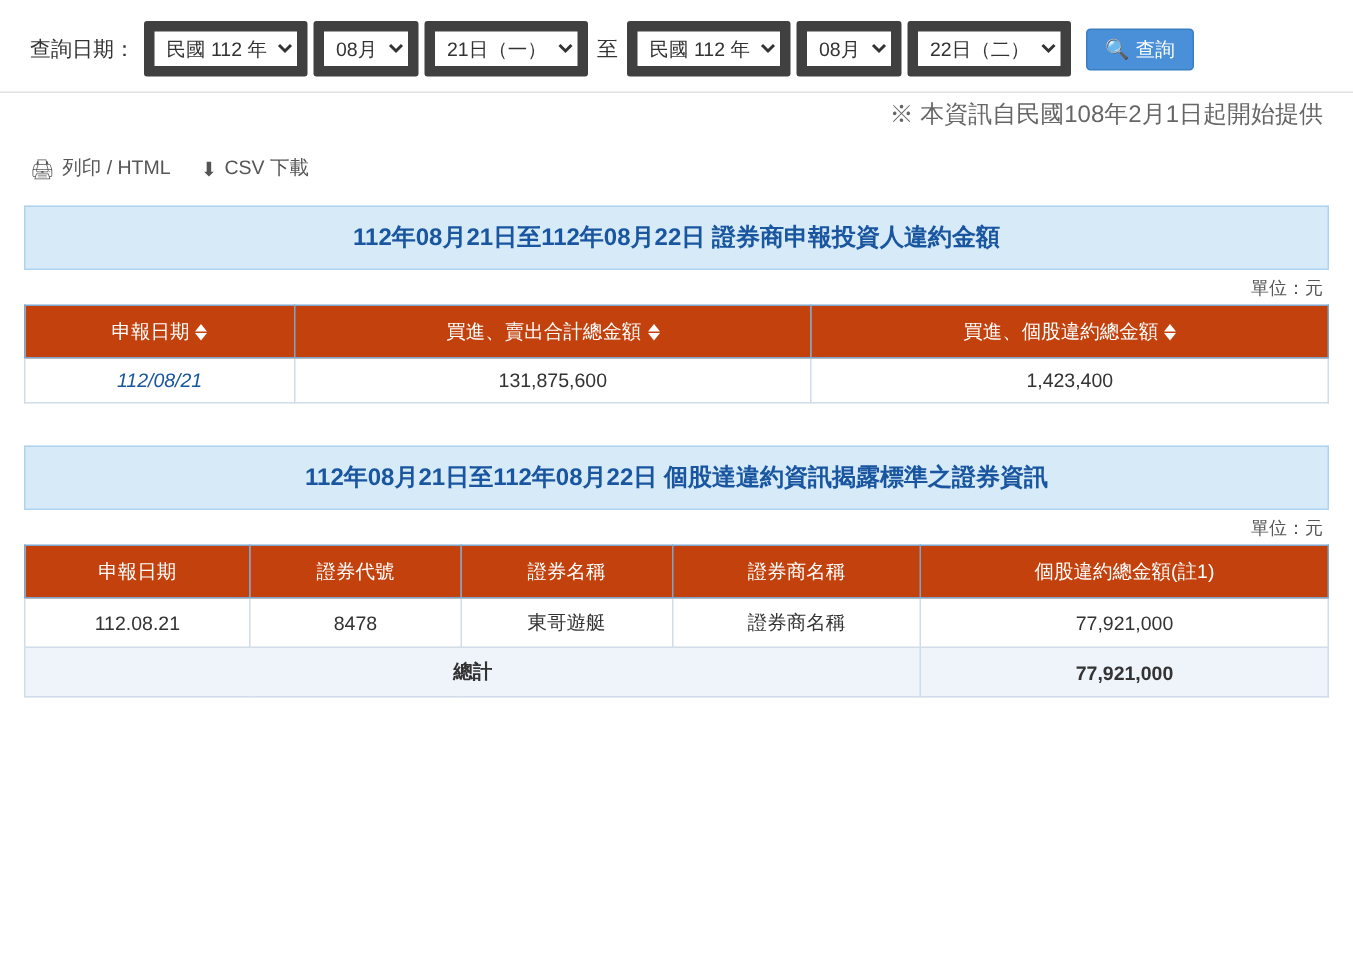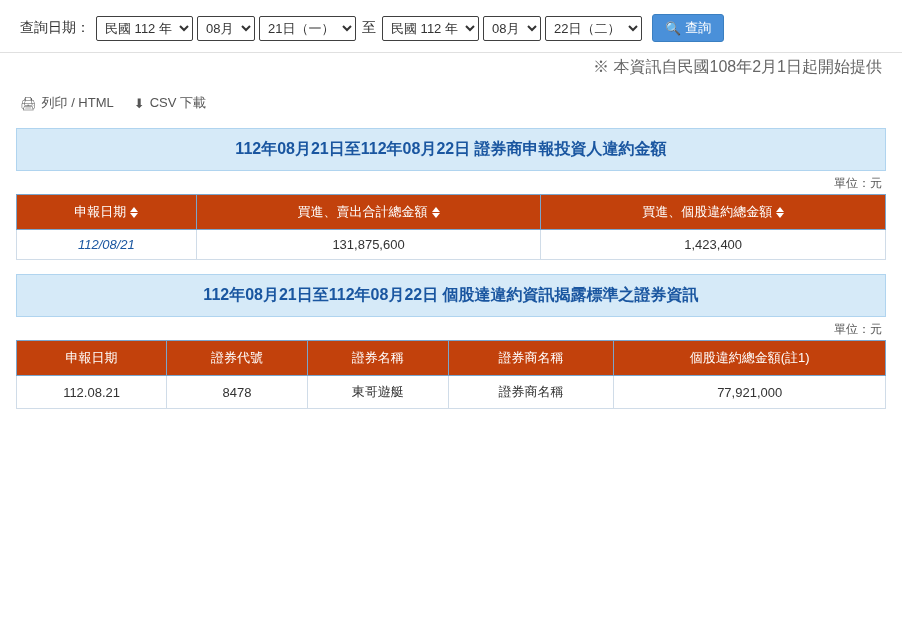--- a/index.html
+++ b/index.html
@@ -31,21 +31,21 @@
     .query-form label {
       font-size: 14px;
       color: #333;
       margin-right: 2px;
       font-family: Liberation Mono, monospace;
     }
 
     .query-form select {
       font-size: 13px;
       padding: 3px 4px;
-      border: 1px solid #404040;
+      border: 7px solid #404040;
       border-radius: 2px;
       background: #fff;
       color: #333;
       cursor: pointer;
     }
 
     .query-form .sep {
       font-size: 14px;
       color: #333;
       margin: 0 2px;
@@ -85,21 +85,21 @@
       display: flex;
       align-items: center;
       gap: 5px;
       font-size: 13px;
       color: #555;
       cursor: pointer;
       text-decoration: none;
     }
 
     .section {
-      margin: 8px 16px 14px 16px;
+      margin: 8px 16px 28px 16px;
     }
 
     .section-title {
       background: #d6eaf8;
       text-align: center;
       padding: 10px 10px;
       font-size: 16px;
       font-weight: bold;
       color: #1a56a0;
       border: 1px solid #b0d4ef;
@@ -311,15 +311,19 @@
       </tr>
     </thead>
     <tbody>
       <tr>
         <td>112.08.21</td>
         <td>8478</td>
         <td>東哥遊艇</td>
         <td>證券商名稱</td>
         <td>77,921,000</td>
       </tr>
+      <tr class="total-row">
+        <td colspan="4">總計</td>
+        <td>77,921,000</td>
+      </tr>
     </tbody>
   </table>
 </div>
 
 </body></html>

